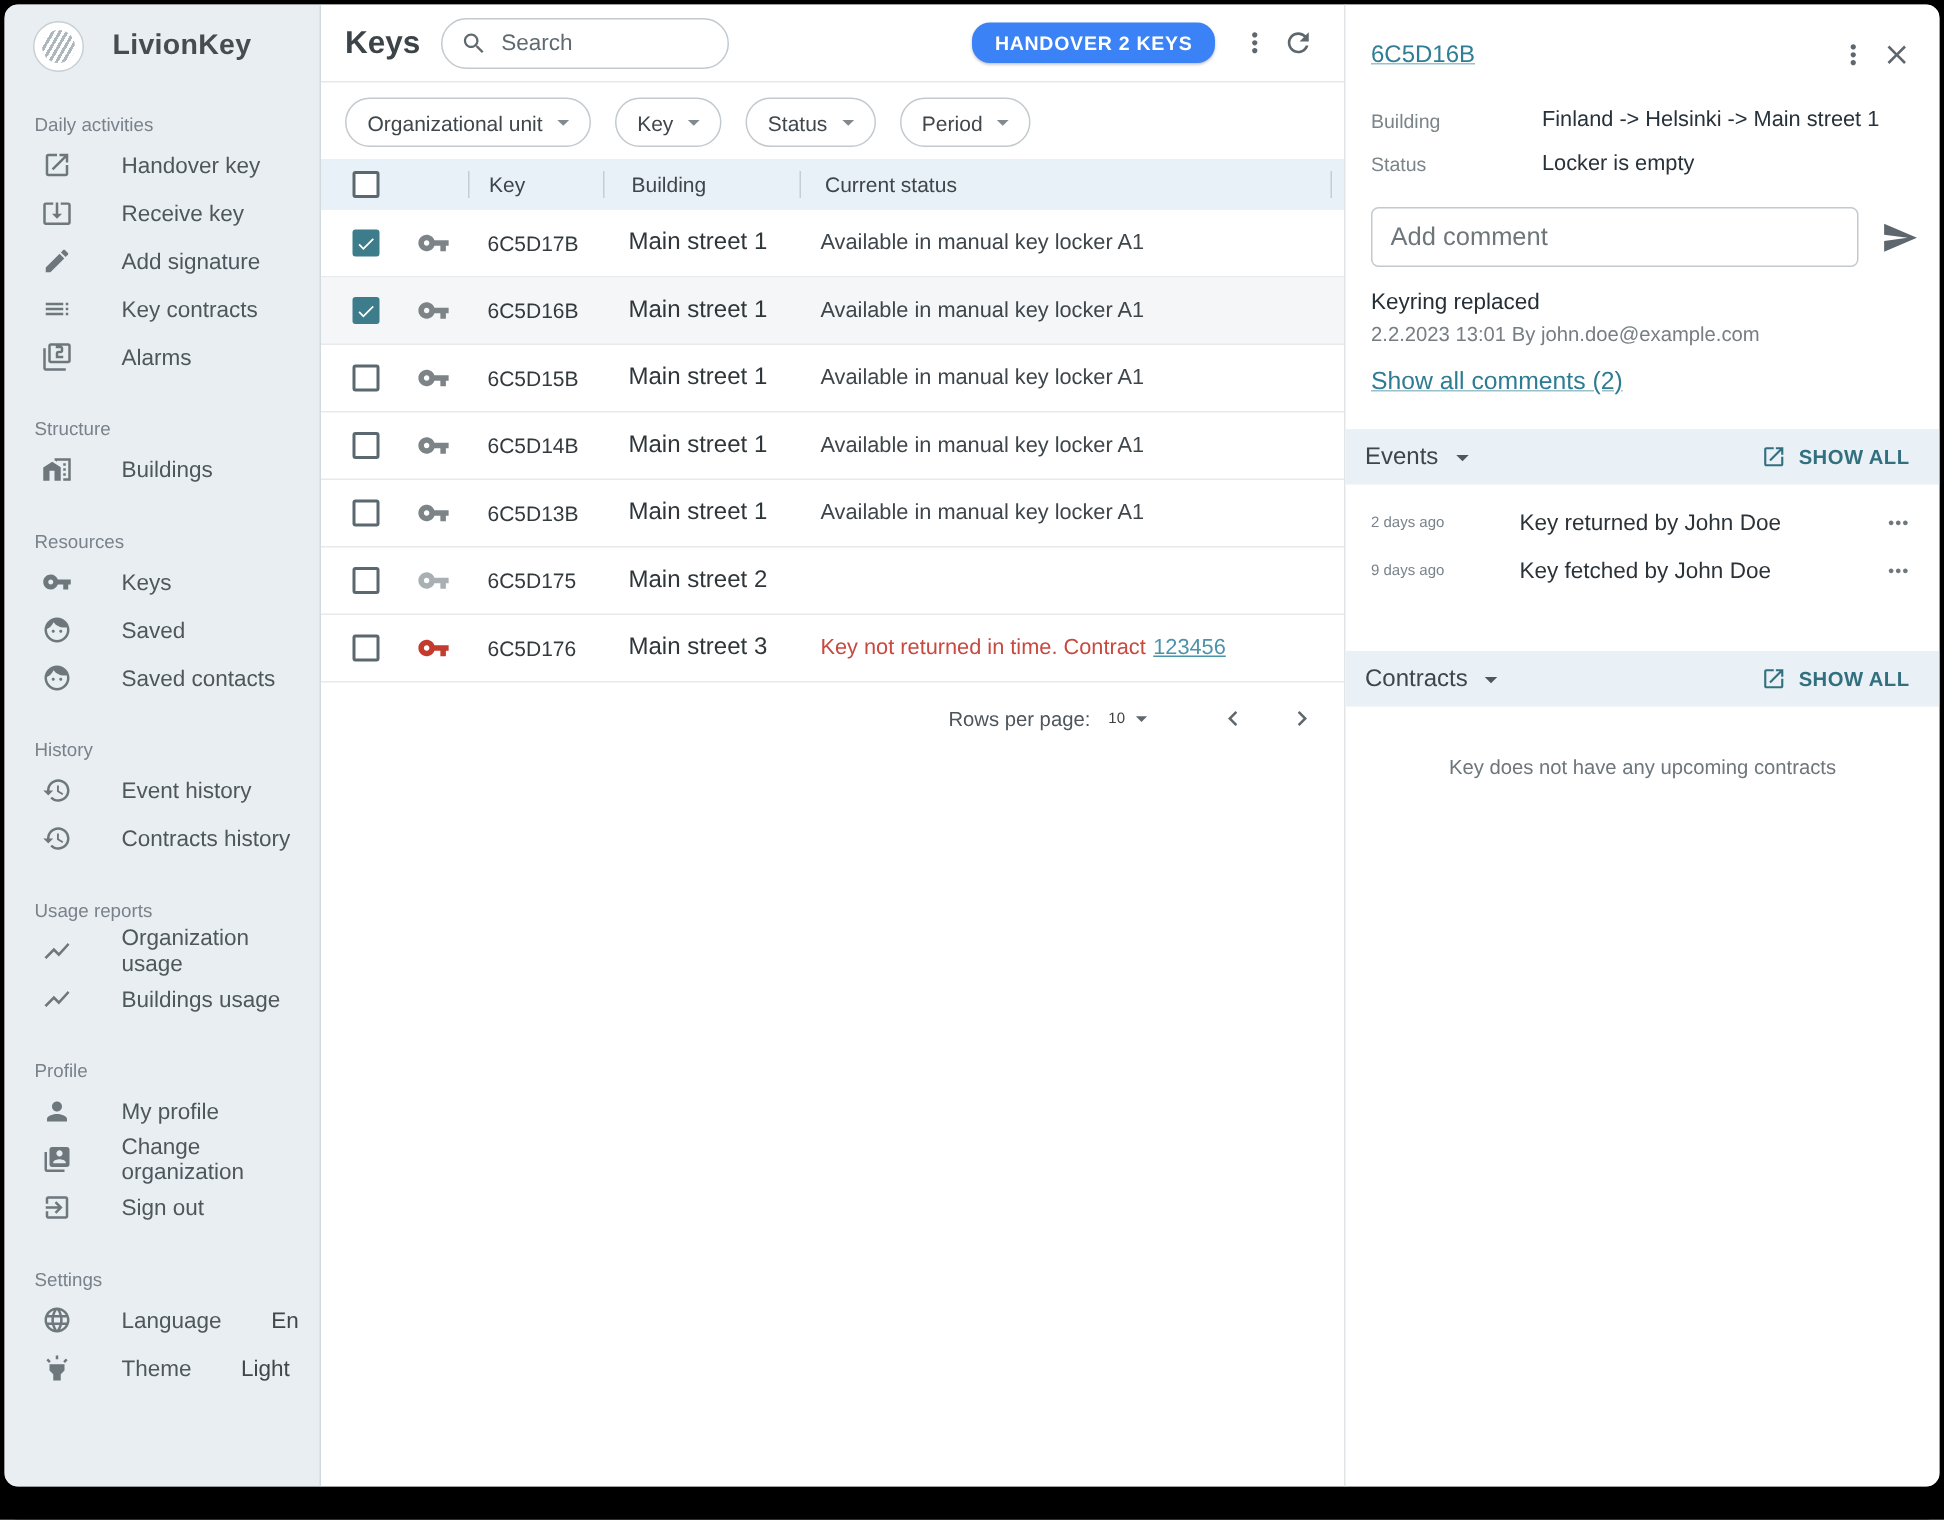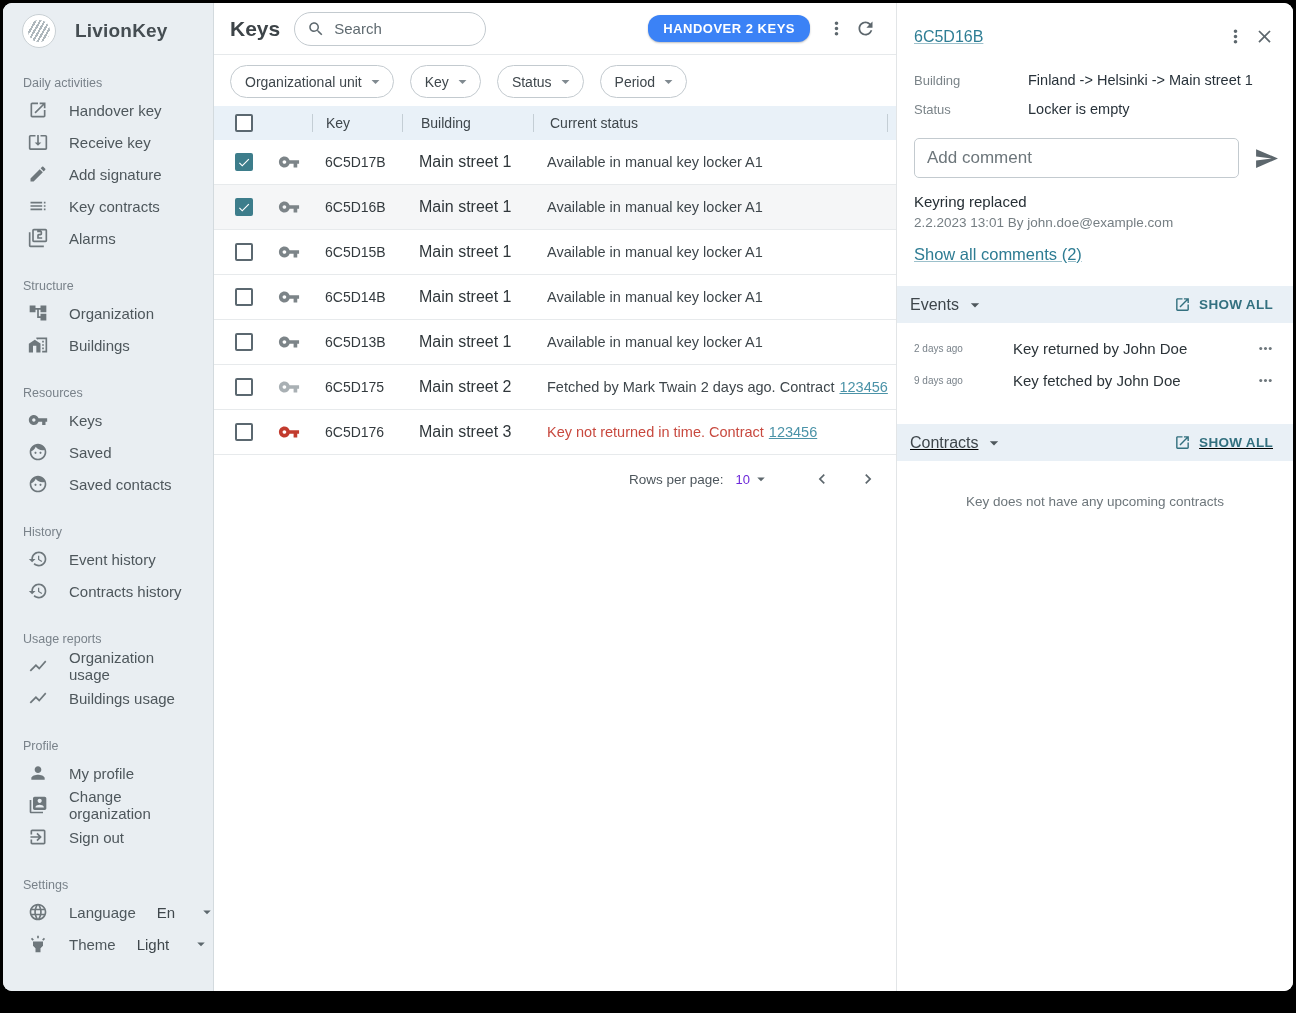--- a/index.html
+++ b/index.html
@@ -10,21 +10,21 @@
 
   
   .sidebar { width:211px; flex:none; background:#e9eef2; border-right:1px solid #d3dade; padding-top:8px; overflow:hidden; }
   .brand { display:flex; align-items:center; gap:19px; padding-left:19px; height:40px; }
   .logo { width:34px; height:34px; border-radius:50%; background:#fff; border:1px solid #c9d0d4; position:relative; overflow:hidden; flex:none; }
   .logo::after { content:""; position:absolute; inset:5px; border-radius:50%;
     background:repeating-linear-gradient(120deg, transparent 0 2px, #aeb7bc 2px 4px); }
   .brand-name { font-size:19px; font-weight:700; color:#454d52; letter-spacing:.2px; }
   .side-section { margin-top:21px; }
   .side-label { padding-left:20px; font-size:12.5px; color:#79828 7; color:#79828a; height:22px; display:flex; align-items:center; }
-  .side-item { display:flex; align-items:center; gap:21px; height:32px; padding:0 14px 0 25px; color:#4e575c; font-size:15px; cursor:pointer; }
+  .side-item { display:flex; align-items:center; gap:33px; height:32px; padding:0 14px 0 25px; color:#4e575c; font-size:15px; cursor:pointer; }
   .side-item svg { width:20px; height:20px; fill:#6e777c; flex:none; }
   .side-item .val { margin-left:auto; color:#3f474c; }
   .side-item .caret { width:18px; height:18px; fill:#5d676d; margin-left:2px; }
 
   
   .main { flex:1; min-width:0; display:flex; flex-direction:column; background:#fff; }
   .main-header { height:52px; flex:none; display:flex; align-items:center; padding:0 16px; border-bottom:1px solid #e6e9eb; }
   .page-title { font-size:21px; font-weight:600; color:#3d4448; }
   .search-box { margin-left:14px; width:192px; height:34px; border:1px solid #c3cacf; border-radius:17px; display:flex; align-items:center; padding:0 12px; gap:9px; }
   .search-box svg { width:18px; height:18px; fill:#5f6a70; flex:none; }
@@ -56,21 +56,21 @@
 
   .row { height:45px; flex:none; display:flex; align-items:center; border-bottom:1px solid #e7eaec; }
   .row.highlight { background:#f5f6f7; }
   .key-id { font-size:14px; color:#333a3e; }
   .building-txt { font-size:16px; color:#2f363a; }
   .status-txt { font-size:14.5px; color:#3e464b; white-space:nowrap; overflow:hidden; }
   .status-txt.red { color:#c8493f; }
   a.tbl-link { color:#4b93a8; text-decoration:underline; margin-left:5px; }
 
   .pagination { height:48px; flex:none; display:flex; align-items:center; justify-content:flex-end; padding-right:18px; font-size:13.5px; color:#4d565c; }
-  .rpp-value { margin-left:12px; font-size:13px; color:#6d28d9; }
+  .rpp-value { margin-left:12px; font-size:10px; color:#404040; }
   .rpp-caret { width:18px; height:18px; fill:#5d676d; margin-left:2px; }
   .page-nav { display:flex; gap:26px; margin-left:42px; }
   .page-nav svg { width:20px; height:20px; fill:#5d676d; cursor:pointer; }
 
   
   .panel { width:397px; flex:none; border-left:1px solid #e2e5e7; background:#fff; display:flex; flex-direction:column; overflow:hidden; }
   .panel-header { display:flex; align-items:center; padding:19px 14px 0 17px; }
   .panel-title { font-size:16px; color:#2f7e95; text-decoration:underline; text-decoration-color:#9cc0cb; cursor:pointer; }
   .ph-spacer { flex:1; }
   .fields { padding:21px 16px 0 17px; }
@@ -92,21 +92,21 @@
   .band-caret { width:20px; height:20px; fill:#4e575c; margin-left:6px; cursor:pointer; }
   .band-spacer { flex:1; }
   .show-all { display:flex; align-items:center; gap:8px; cursor:pointer; color:#33707f; font-size:13.5px; font-weight:700; letter-spacing:.3px; }
   .show-all svg { width:17px; height:17px; fill:#33707f; }
   .event-list { padding-top:9px; }
   .event-row { display:flex; align-items:center; height:32px; padding:0 16px 0 17px; }
   .event-when { width:99px; flex:none; font-size:10px; color:#79828a; }
   .event-text { flex:1; font-size:15px; color:#2b3338; }
   .event-more { background:none; border:none; cursor:pointer; display:flex; padding:2px; }
   .event-more svg { width:19px; height:19px; fill:#6f787d; }
-  .contracts-band { margin-top:28px;text-decoration:underline; }
+  .contracts-band { margin-top:38px; }
   .empty-text { text-align:center; margin-top:33px; font-size:13.5px; color:#6d767b; }
 </style>
 </head>
 <body>
 
 <div class="window">
 <div class="app">
 
   <nav class="sidebar">
     <div class="brand">
@@ -143,26 +143,20 @@
       <div class="side-item">
         <svg viewBox="0 0 24 24">
               <path d="M3 5H1v16c0 1.1.9 2 2 2h16v-2H3V5zm18-4H7c-1.1 0-2 .9-2 2v12c0 1.1.9 2 2 2h14c1.1 0 2-.9 2-2V3c0-1.1-.9-2-2-2zm0 14H7V3h14v12zm-4-4h-4v-2h2c1.1 0 2-.89 2-2V5c0-1.11-.9-2-2-2h-4v2h4v2h-2c-1.1 0-2 .89-2 2v4h6v-2z"></path>
             </svg>
         <span>Alarms</span>
       </div>
     </div>
 
     <div class="side-section">
       <div class="side-label">Structure</div>
-      <div class="side-item">
-        <svg viewBox="0 0 24 24">
-              <path d="M22 11V3h-7v3H9V3H2v8h7V8h2v10h4v3h7v-8h-7v3h-2V8h2v3h7z"></path>
-            </svg>
-        <span>Organization</span>
-      </div>
       <div class="side-item">
         <svg viewBox="0 0 24 24">
               <path d="M8.17 5.7L1 10.48V21h5v-8h4v8h5V10.25z"></path>
               <path d="M10 3v1.51l2 1.33V5h9v14h-4v2h6V3z"></path>
               <path d="M17 7h2v2h-2zm0 4h2v2h-2zm0 4h2v2h-2z"></path>
             </svg>
         <span>Buildings</span>
       </div>
     </div>
 
@@ -396,21 +390,20 @@
       </div>
       <div class="row">
         <div class="col-check">
               <span class="checkbox"></span>
           <svg class="key-glyph light" viewBox="0 0 24 24">
                 <path d="M12.65 10C11.83 7.67 9.61 6 7 6c-3.31 0-6 2.69-6 6s2.69 6 6 6c2.61 0 4.83-1.67 5.65-4H17v4h4v-4h2v-4H12.65zM7 14c-1.1 0-2-.9-2-2s.9-2 2-2 2 .9 2 2-.9 2-2 2z"></path>
               </svg>
             </div>
         <div class="col-key key-id">6C5D175</div>
         <div class="col-building building-txt">Main street 2</div>
-        <div class="col-status status-txt"><span>Fetched by Mark Twain 2 days ago. Contract</span><a class="tbl-link" href="#">123456</a></div>
       </div>
       <div class="row">
         <div class="col-check">
               <span class="checkbox"></span>
           <svg class="key-glyph red" viewBox="0 0 24 24">
                 <path d="M12.65 10C11.83 7.67 9.61 6 7 6c-3.31 0-6 2.69-6 6s2.69 6 6 6c2.61 0 4.83-1.67 5.65-4H17v4h4v-4h2v-4H12.65zM7 14c-1.1 0-2-.9-2-2s.9-2 2-2 2 .9 2 2-.9 2-2 2z"></path>
               </svg>
             </div>
         <div class="col-key key-id">6C5D176</div>
         <div class="col-building building-txt">Main street 3</div>

